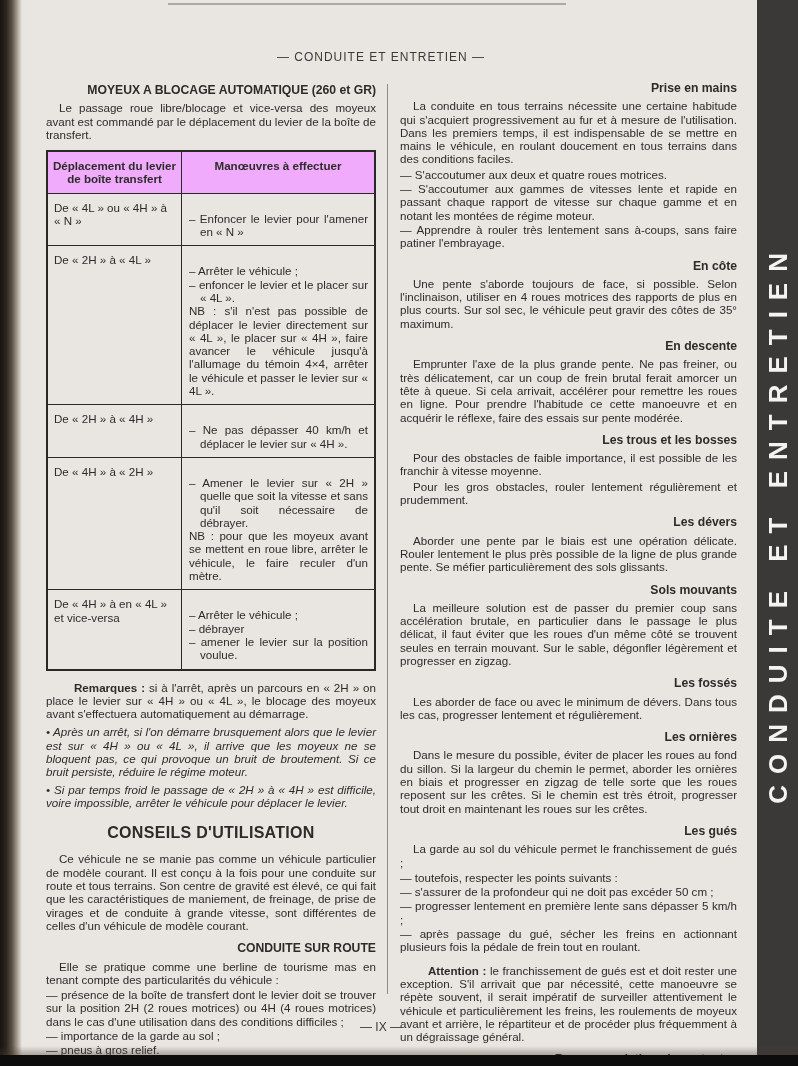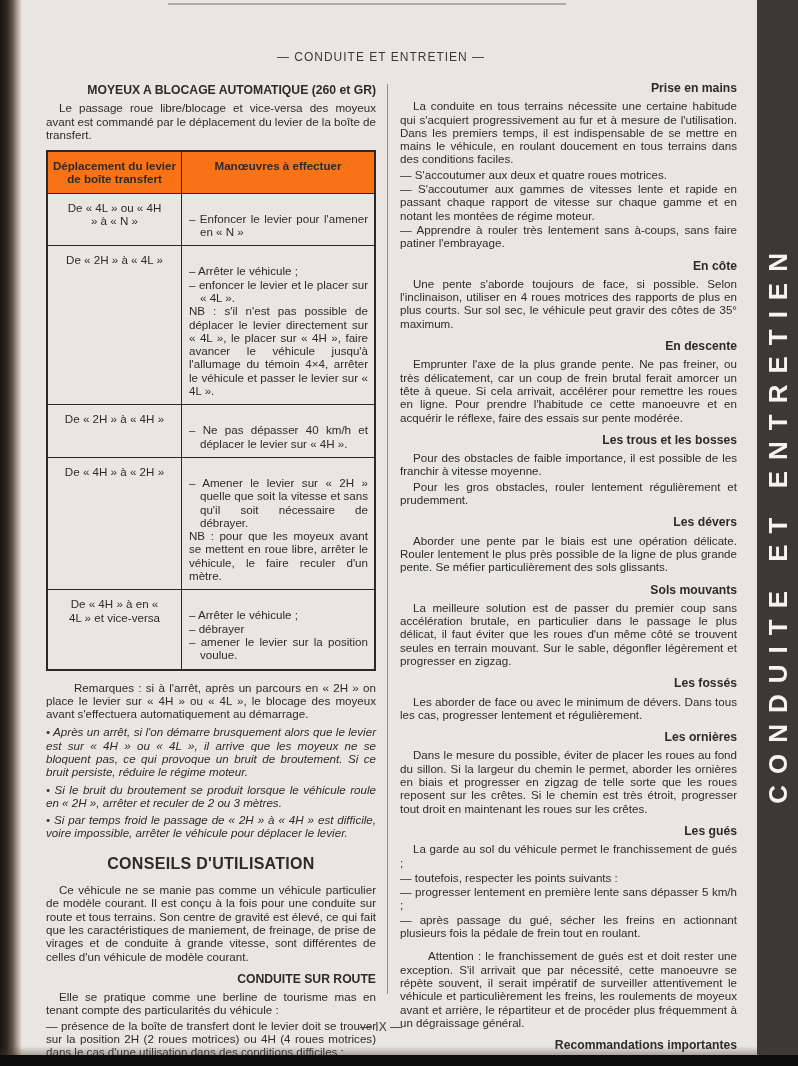--- a/index.html
+++ b/index.html
@@ -35,28 +35,28 @@
   .col-right{left:400px;top:82px;width:337px;}
   p{margin:0 0 2px 0;text-align:justify;}
   p.indent{text-indent:13px;}
   p.dash{text-indent:0;margin-bottom:1px;}
   p.bullet{margin-bottom:4px;font-style:italic;}
   .h-caps{font-weight:bold;font-size:12.2px;margin:10px 0 4px;text-align:right;}
   .h-first{margin-top:0;}
   .h-sub{font-weight:bold;font-size:12.2px;margin:7px 0 4px;}
   .h-center{font-weight:bold;font-size:16px;text-align:center;margin:17px 0 13px;letter-spacing:.3px;}
   .rem{margin-top:10px;margin-bottom:5px;}
-  b.lead{font-weight:normal;padding-left:28px;}
+  b.lead{font-weight:bold;padding-left:28px;}
   
   table.transfer{width:100%;border-collapse:collapse;margin:9px 0 0 0;
     border:2px solid #2b2927;}
   table.transfer th,table.transfer td{border:1px solid #2b2927;vertical-align:top;
     font-size:11.6px;line-height:13.3px;}
-  table.transfer th{background:#f97316;font-weight:bold;text-align:center;padding:7px 4px;}
-  td.mv{width:41%;text-align:center;padding:7px 16px;border-radius:11px;}
+  table.transfer th{background:#f0abfc;font-weight:bold;text-align:center;padding:7px 4px;}
+  td.mv{width:41%;text-align:left;padding:7px 6px;border-radius:11px;}
   td.ac{padding:18px 6px 7px 7px;}
   .hang{padding-left:11px;text-indent:-11px;text-align:justify;}
   .flush{text-align:justify;}
 </style>
 </head>
 <body>
 
 <div class="scan-line-top"></div>
 <div class="spine-left"></div>
 <div class="page-header">— CONDUITE ET ENTRETIEN —</div>
@@ -107,21 +107,20 @@
           <div class="hang">– Arrêter le véhicule ;</div>
           <div class="hang">– débrayer</div>
           <div class="hang">– amener le levier sur la position voulue.</div>
         </td>
       </tr>
     </tbody>
   </table>
 
   <p class="rem"><b class="lead">Remarques :</b> <span>si à l'arrêt, après un parcours en « 2H » on place le levier sur « 4H » ou « 4L », le blocage des moyeux avant s'effectuera automatiquement au démarrage.</span></p>
   <p class="bullet">• Après un arrêt, si l'on démarre brusquement alors que le levier est sur « 4H » ou « 4L », il arrive que les moyeux ne se bloquent pas, ce qui provoque un bruit de broutement. Si ce bruit persiste, réduire le régime moteur.</p>
-  <p class="bullet">• Si le bruit du broutement se produit lorsque le véhicule roule en « 2H », arrêter et reculer de 2 ou 3 mètres.</p>
   <p class="bullet">• Si par temps froid le passage de « 2H » à « 4H » est difficile, voire impossible, arrêter le véhicule pour déplacer le levier.</p>
 
   <div class="h-center">CONSEILS D'UTILISATION</div>
   <p class="indent">Ce véhicule ne se manie pas comme un véhicule particulier de modèle courant. Il est conçu à la fois pour une conduite sur route et tous terrains. Son centre de gravité est élevé, ce qui fait que les caractéristiques de maniement, de freinage, de prise de virages et de conduite à grande vitesse, sont différentes de celles d'un véhicule de modèle courant.</p>
 
   <div class="h-caps">CONDUITE SUR ROUTE</div>
   <p class="indent">Elle se pratique comme une berline de tourisme mas en tenant compte des particularités du véhicule :</p>
   <p class="dash">— présence de la boîte de transfert dont le levier doit se trouver sur la position 2H (2 roues motrices) ou 4H (4 roues motrices) dans le cas d'une utilisation dans des conditions difficiles ;</p>
   <p class="dash">— importance de la garde au sol ;</p>
   <p class="dash">— pneus à gros relief.</p>
@@ -156,20 +155,21 @@
 
   <div class="h-caps">Les fossés</div>
   <p class="indent">Les aborder de face ou avec le minimum de dévers. Dans tous les cas, progresser lentement et régulièrement.</p>
 
   <div class="h-caps">Les ornières</div>
   <p class="indent">Dans le mesure du possible, éviter de placer les roues au fond du sillon. Si la largeur du chemin le permet, aborder les ornières en biais et progresser en zigzag de telle sorte que les roues reposent sur les crêtes. Si le chemin est très étroit, progresser tout droit en maintenant les roues sur les crêtes.</p>
 
   <div class="h-caps">Les gués</div>
   <p class="indent">La garde au sol du véhicule permet le franchissement de gués ;</p>
   <p class="dash">— toutefois, respecter les points suivants :</p>
+  <p class="dash">— s'assurer de la profondeur qui ne doit pas excéder 50 cm ;</p>
   <p class="dash">— progresser lentement en première lente sans dépasser 5 km/h ;</p>
   <p class="dash">— après passage du gué, sécher les freins en actionnant plusieurs fois la pédale de frein tout en roulant.</p>
   <p class="rem"><b class="lead">Attention :</b> <span>le franchissement de gués est et doit rester une exception. S'il arrivait que par nécessité, cette manoeuvre se répète souvent, il serait impératif de surveiller attentivement le véhicule et particulièrement les freins, les roulements de moyeux avant et arrière, le répartiteur et de procéder plus fréquemment à un dégraissage général.</span></p>
 
   <div class="h-caps">Recommandations importantes</div>
 
 </div>
 
 <div class="page-footer">— IX —</div>
 <div class="side-strip">

